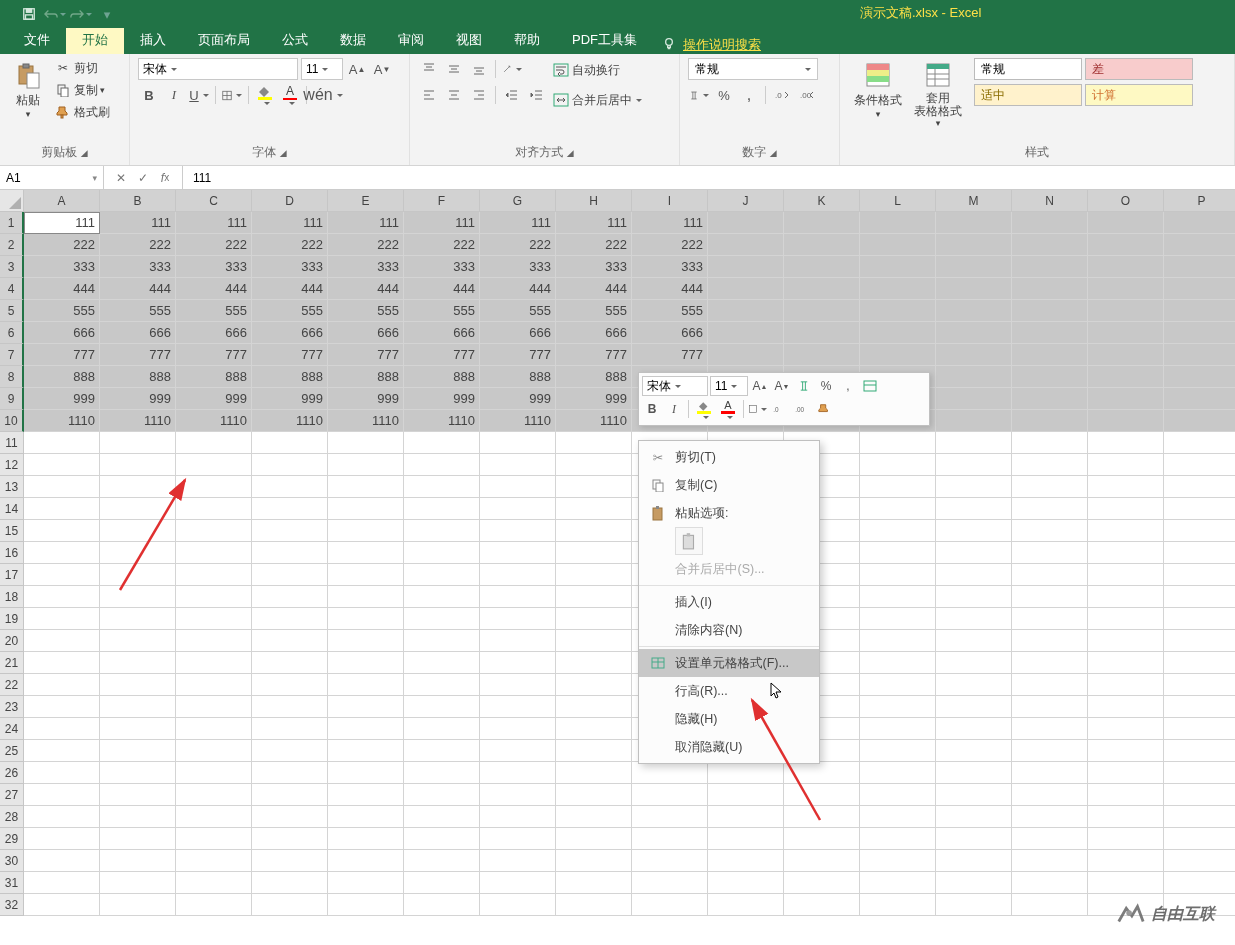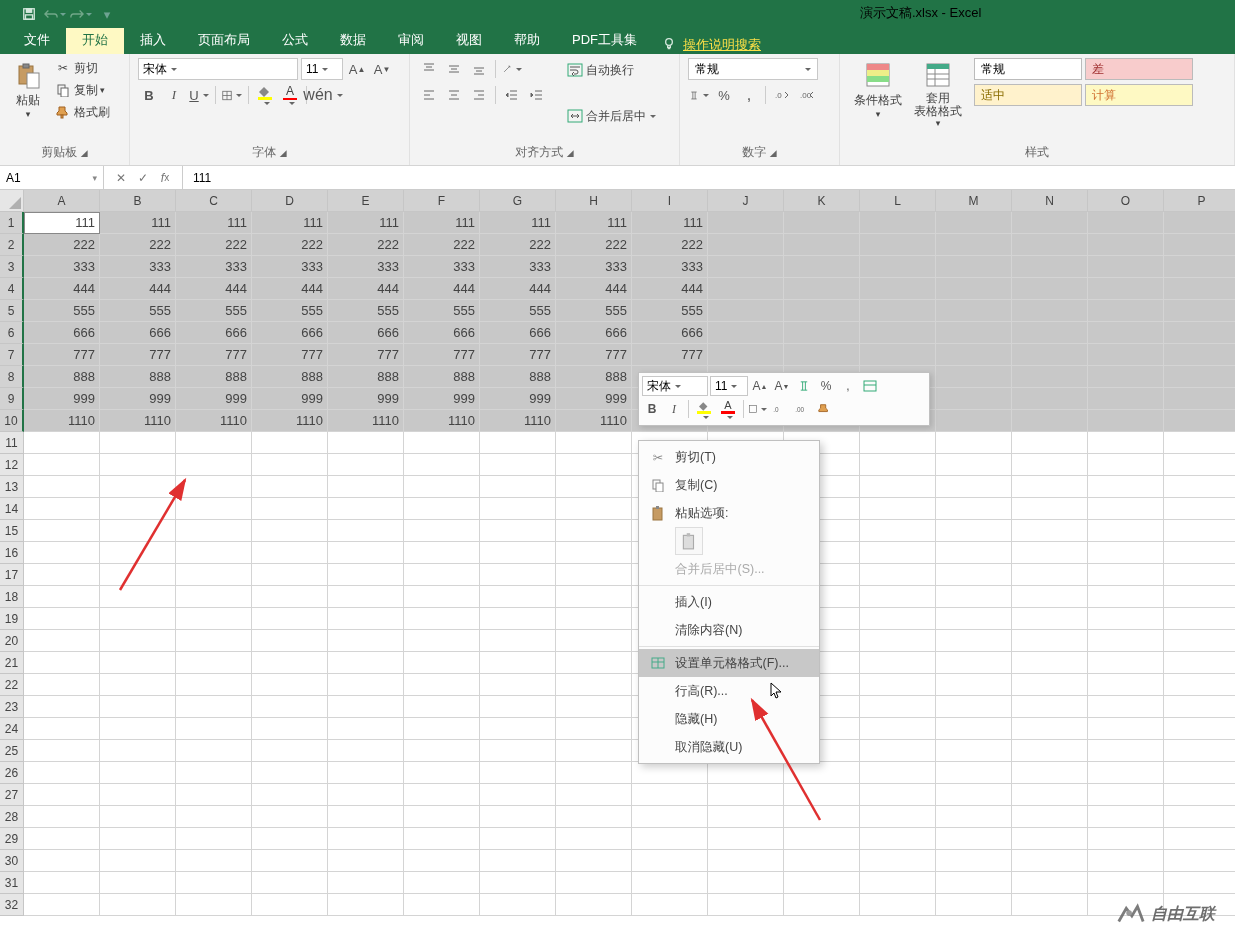--- a/index.html
+++ b/index.html
@@ -4,21 +4,21 @@
 <style>
 * { margin:0; padding:0; box-sizing:border-box; font-family:"Microsoft YaHei",Arial,sans-serif; }
 body { width:1235px; height:945px; background:#fff; overflow:hidden; position:relative; user-select:none; }
 
 
 .titlebar { height:28px; background:#217346; display:flex; align-items:center; position:relative; }
 .qat { display:flex; align-items:center; margin-left:18px; gap:4px; }
 .qat-btn { width:22px; height:22px; display:flex; align-items:center; justify-content:center; color:#cde; font-size:13px; }
 .qat-btn.dim { opacity:.45; }
 .qat-drop::after { content:""; display:inline-block; margin-left:2px; border:3px solid transparent; border-top-color:#cde; transform:translateY(2px); }
-.title-center { position:absolute; left:860px; top:4px; color:#000000; font-size:13px; }
+.title-center { position:absolute; left:860px; top:4px; color:#fde047; font-size:13px; }
 
 
 .menutabs { height:26px; background:#217346; display:flex; align-items:flex-end; padding-left:8px; }
 .mtab { padding:5px 16px; color:#fff; font-size:13px; }
 .mtab.active { background:#fef9c3; color:#217346; }
 .tellme { display:flex; align-items:flex-start; color:#fde047; font-size:13px; margin-left:8px;text-decoration:underline; }
 .tellme svg { width:16px; height:16px; margin-right:6px; }
 
 
 .ribbon { height:112px; background:#f3f3f3; border-bottom:1px solid #d4d4d4; display:flex; }
@@ -234,21 +234,21 @@
               <span style="font-size:16px">wén</span>
             </div>
       </div>
     </div>
       </div>
     <div class="group-label"><span>字体</span> <span style="font-size:9px">◢</span></div>
   </div>
 
   <div class="group alignbox" style="width:270px">
     <div class="gbody">
-        <div style="display:flex;gap:16px">
+        <div style="display:flex;gap:2px">
       <div>
         <div class="row">
           <div class="ibtn">
                 <svg viewBox="0 0 14 14" stroke="#666">
                   <line x1="2" y1="2" x2="12" y2="2"></line>
                   <line x1="4" y1="5" x2="10" y2="5"></line>
                   <line x1="2" y1="8" x2="12" y2="8"></line>
                 </svg>
               </div>
           <div class="ibtn">
@@ -316,21 +316,21 @@
       <div>
         <div class="minibtn" style="height:24px">
               <div class="ico">
                 <svg width="16" height="14" viewBox="0 0 16 14" fill="none" stroke="#3a7">
                   <rect x="1" y="1" width="14" height="12"></rect>
                   <path d="M3 4h10M3 7h6 q2 0 2 2 t-2 2 h-2 m0-2l-2 2 2 2" stroke="#555"></path>
                 </svg>
               </div>
               <span>自动换行</span>
             </div>
-        <div class="minibtn ddarrow" style="height:24px;margin-top:22px">
+        <div class="minibtn ddarrow" style="height:24px;margin-top:6px">
               <div class="ico">
                 <svg width="16" height="14" viewBox="0 0 16 14" fill="none" stroke="#3a7">
                   <rect x="1" y="1" width="14" height="12"></rect>
                   <path d="M4 7h8M6 5l-2 2 2 2M10 5l2 2-2 2" stroke="#555"></path>
                 </svg>
               </div>
               <span>合并后居中</span>
             </div>
       </div>
     </div>

